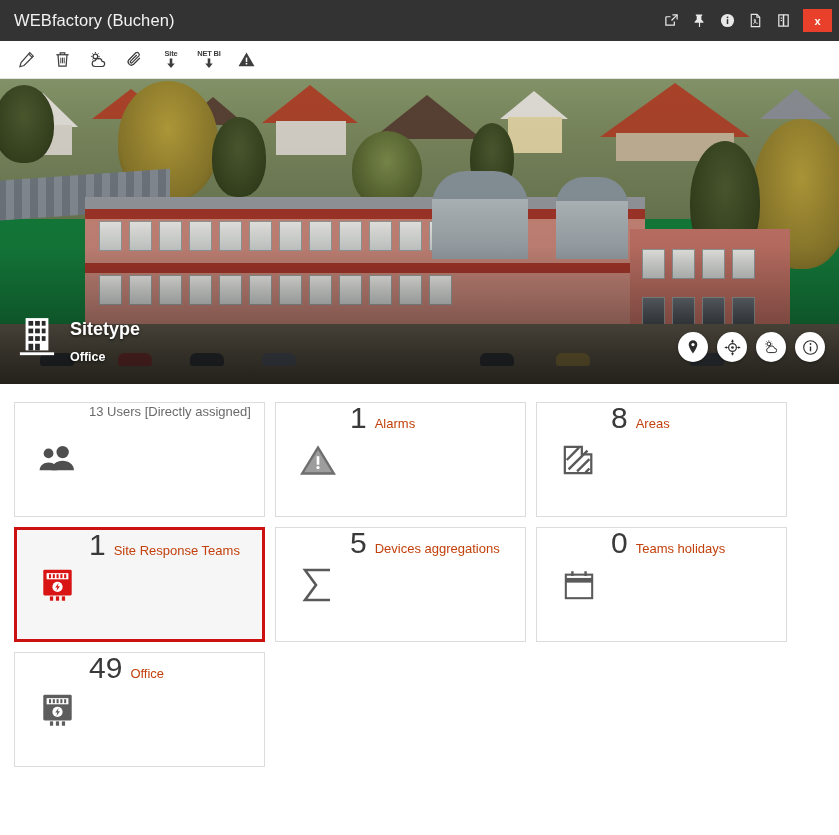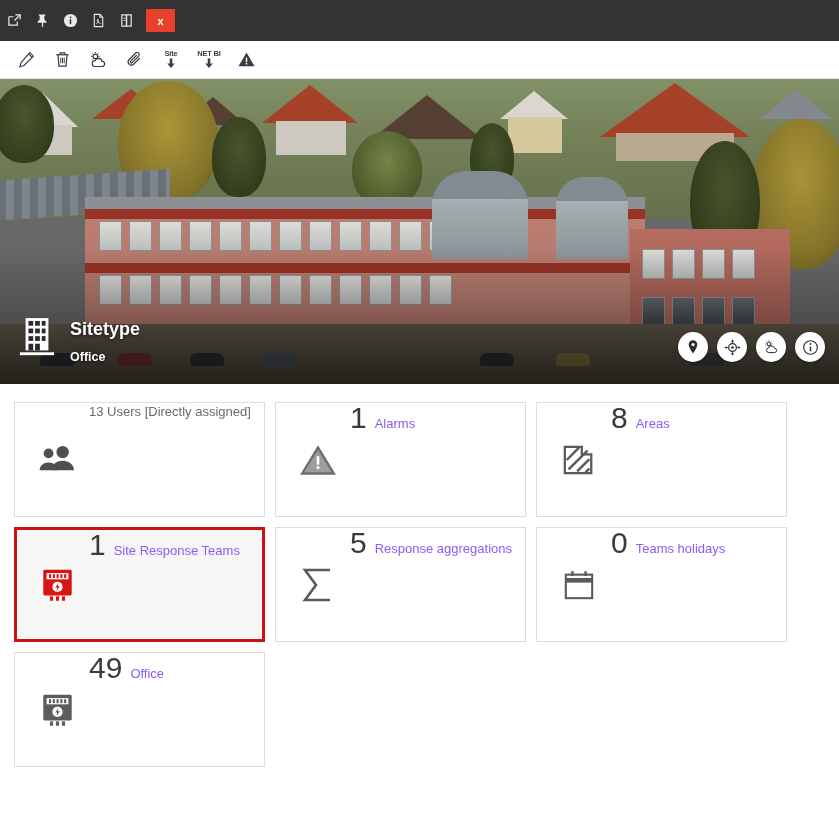--- a/index.html
+++ b/index.html
@@ -76,21 +76,21 @@
     color: #3d3d3d;
     margin-bottom: 1px;
     text-align: center;
   }
 
   
   .hero {
     position: relative;
     height: 305px;
     overflow: hidden;
-    background: #737373;
+    background: #15803d;
   }
   .hero-photo {
     position: absolute; inset: 0;
   }
   
   .sky {
     position:absolute; left:0; top:0; width:100%; height:46%;
     background: linear-gradient(#8a9a6d 0%, #7d8b60 40%, #6f7d55 100%);
   }
   
@@ -222,30 +222,31 @@
   }
   .tile-icon svg { display:block; }
   .tile-body {
     display: flex; align-items: baseline;
   }
   .tile-count {
     font-size: 30px; color: #3a3a3a; font-weight: 300;
     line-height: 1; margin-right: 8px; white-space: nowrap;
   }
   .tile-label {
-    font-size: 13px; color: #8b5cf6; white-space: nowrap;
+    font-size: 13px; color: #c2410c; white-space: nowrap;
   }
   .tile-multiline {
     font-size: 13px; color: #6a6a6a; line-height: 1.45;
   }
 </style>
 </head>
 <body>
 
 <div class="titlebar">
+  <div class="titlebar-title">WEBfactory (Buchen)</div>
   <div class="titlebar-actions">
 
     <div class="tb-btn">
       <svg width="15" height="15" viewBox="0 0 16 16" fill="none" stroke="currentColor" stroke-width="1.3">
         <path d="M2 4h5M2 4v9h9V9"></path>
           <path d="M9 2h5v5"></path>
           <path d="M14 2L8 8"></path>
       </svg>
     </div>
 
@@ -572,21 +573,21 @@
     </div>
 
     <div class="tile">
       <div class="tile-icon">
         <svg width="36" height="38" viewBox="0 0 36 38" fill="none" stroke="#5a5a5a" stroke-width="2.6" stroke-linejoin="miter">
           <path d="M30 4H5l11 15L5 34h25"></path>
         </svg>
       </div>
       <div class="tile-body">
         <span class="tile-count">5</span>
-        <span class="tile-label">Response aggregations</span>
+        <span class="tile-label">Devices aggregations</span>
       </div>
     </div>
 
     <div class="tile">
       <div class="tile-icon">
         <svg width="32" height="32" viewBox="0 0 34 34" fill="none" stroke="#5a5a5a" stroke-width="2.2">
           <rect x="3" y="6" width="28" height="25"></rect>
           <path d="M3 12h28" stroke-width="5" stroke="#5a5a5a"></path>
           <path d="M10 2.5v5M24 2.5v5" stroke-width="2.6"></path>
         </svg>

